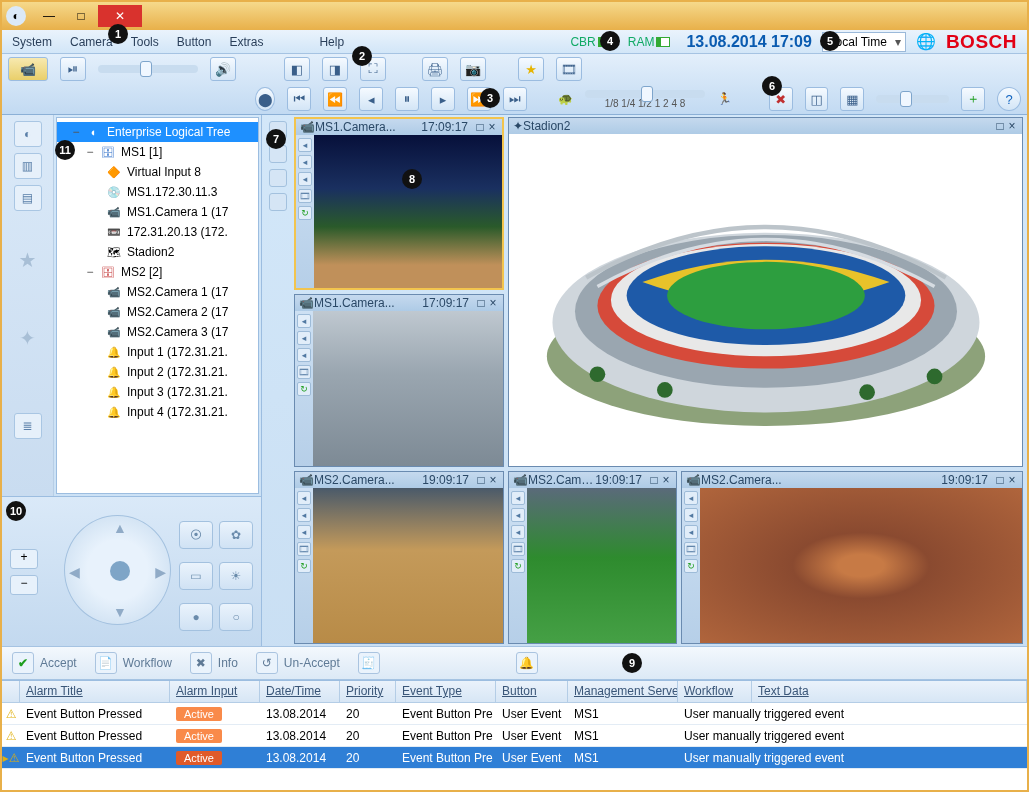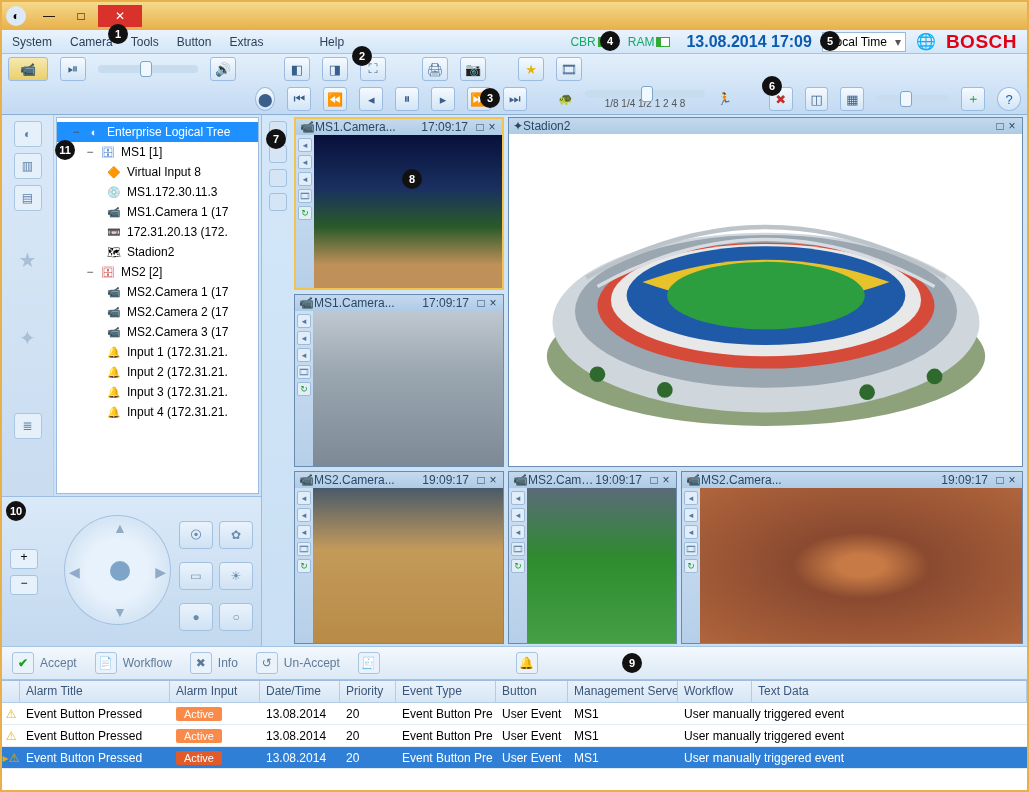--- a/index.html
+++ b/index.html
@@ -77,21 +77,21 @@
 .pD { grid-column: 2; grid-row: 3; }
 .pE { grid-column: 3; grid-row: 3; }
 .pF { grid-column: 4 / span 2; grid-row: 3; }
 
 .alarmbar { height: 34px; background: linear-gradient(to bottom, #f3f8fd, #dce9f6); border-top: 1px solid #a5c3e2; border-bottom: 1px solid #a5c3e2; display: flex; align-items: center; gap: 18px; padding: 0 10px; }
 .abarbtn { display: flex; align-items: center; gap: 6px; color: #5f7a96; cursor: pointer; }
 .abarbtn .aic { width: 22px; height: 22px; border: 1px solid #aac4e0; background: #eaf3fc; border-radius: 3px; display: flex; align-items: center; justify-content: center; }
 .abarbtn.accept .aic { color: #1e9e1e; font-weight: bold; }
 .taskpane { height: 110px; background: #fff; display: flex; flex-direction: column; border-top: 1px solid #9cbde0; }
 .theadr { display: flex; background: linear-gradient(to bottom,#eaf2fb,#d7e6f5); height: 22px; border-bottom: 1px solid #b4cde6; }
-.th { border-right: 1px solid #b4cde6; padding: 3px 6px; color: #3a5678; overflow: hidden; white-space: nowrap; }
+.th { border-right: 1px solid #b4cde6; padding: 3px 6px; color: #3a5678; overflow: hidden; white-space: nowrap; text-decoration: underline; }
 .c0{width:18px} .c1{width:150px} .c2{width:90px} .c3{width:80px} .c4{width:56px} .c5{width:100px} .c6{width:72px} .c7{width:110px} .c8{width:172px} .c9{width:74px} .c10{flex:1}
 .trow { display: flex; height: 22px; align-items: center; border-bottom: 1px solid #e3ecf5; }
 .td { padding: 2px 6px; overflow: hidden; white-space: nowrap; }
 .trow .c0 { display:flex; align-items:center; justify-content:center; }
 .trow.selected { background: #2f7fd6; color: #fff; }
 .trow.selected .state { background: #e05a2a !important; }
 .state { background: #f98a4a; color: #fff; padding: 1px 8px; border-radius: 2px; font-size: 11px; display: inline-block; }
 .alarm-tri { color: #e0b010; }
 .circle-num { position: absolute; width: 20px; height: 20px; background: #111; color: #fff; border-radius: 50%; display: flex; align-items: center; justify-content: center; font-size: 11px; font-weight: bold; z-index: 50; }
 </style>

